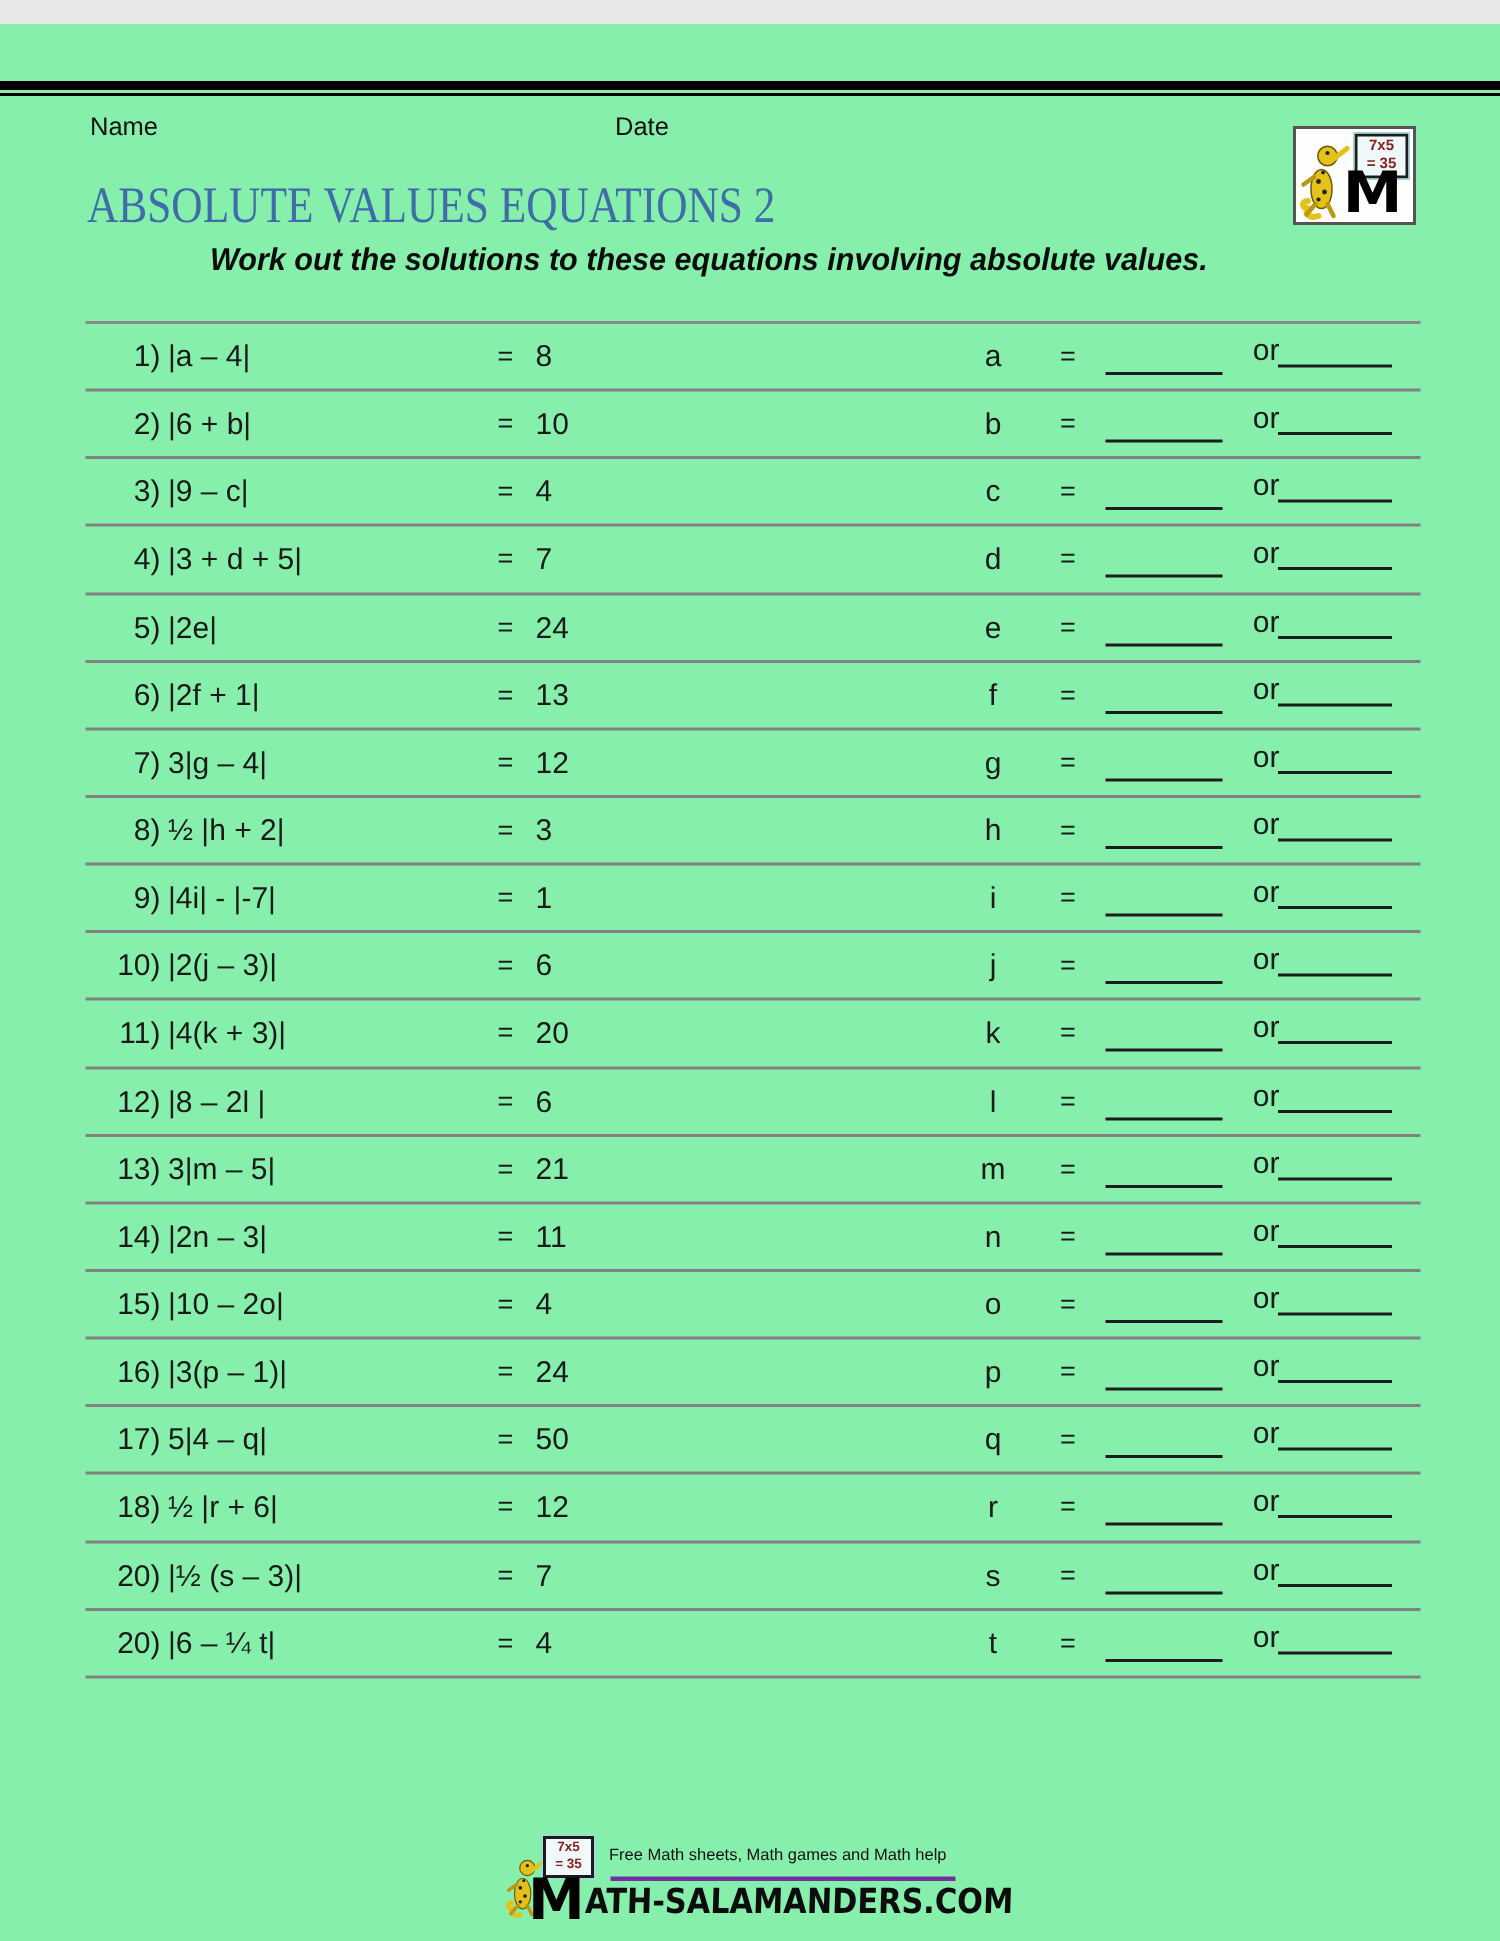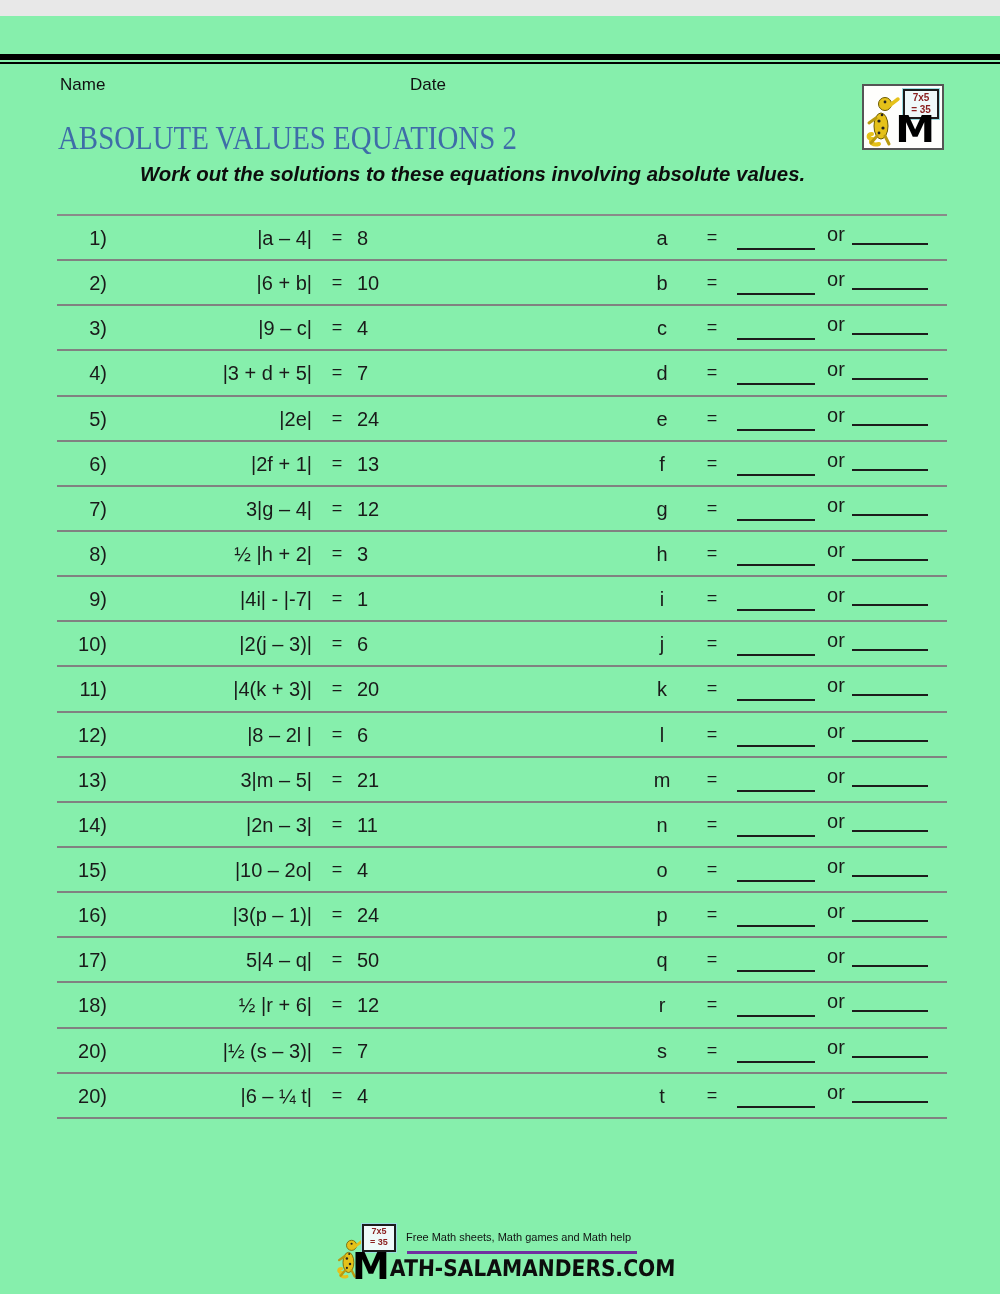--- a/index.html
+++ b/index.html
@@ -42,26 +42,26 @@
     position:absolute; left:140px; top:146px; width:740px;
     font-size:21px; font-style:italic; font-weight:bold; color:#0d0d0d;
     transform:scaleX(.97); transform-origin:left center; white-space:nowrap;
   }
 
   
   .problems { position:absolute; left:57px; top:198px; width:890px; border-top:2px solid #8a8a8a; }
   .row { position:relative; height:45.15px; border-bottom:2px solid #818181; font-size:20px; }
   .row span { position:absolute; top:11px; white-space:pre; }
   .cell-num   { left:0;    width:50px;  text-align:right; }
-  .cell-expr  { left:55px; width:200px; text-align:right; }
+  .cell-expr  { left:55px; width:200px; text-align:left; }
   .cell-eq    { left:265px; width:30px; text-align:center; font-size:18px; }
   .cell-val   { left:300px; }
   .cell-var   { left:580px; width:50px; text-align:center; }
   .cell-eq2   { left:635px; width:40px; text-align:center; font-size:18px; }
-  .cell-or    { left:762px; width:34px; text-align:center; top:7px !important; }
+  .cell-or    { left:762px; width:34px; text-align:right; top:7px !important; }
   .blank { border-bottom:2px solid #1c1c1c; height:12px; }
   .blank1 { left:680px; width:78px; top:22px !important; }
   .blank2 { left:795px; width:76px; top:17px !important; }
 
   
   .footer { position:absolute; left:0; top:1200px; width:1000px; height:90px; }
   .footer-salamander { position:absolute; left:336px; top:16px; }
   .footer-board {
     position:absolute; left:362px; top:8px; width:34px; height:28px;
     border:2px solid #1c1c1c; background:#eff9fa; outline:1px solid #9adbe0;

